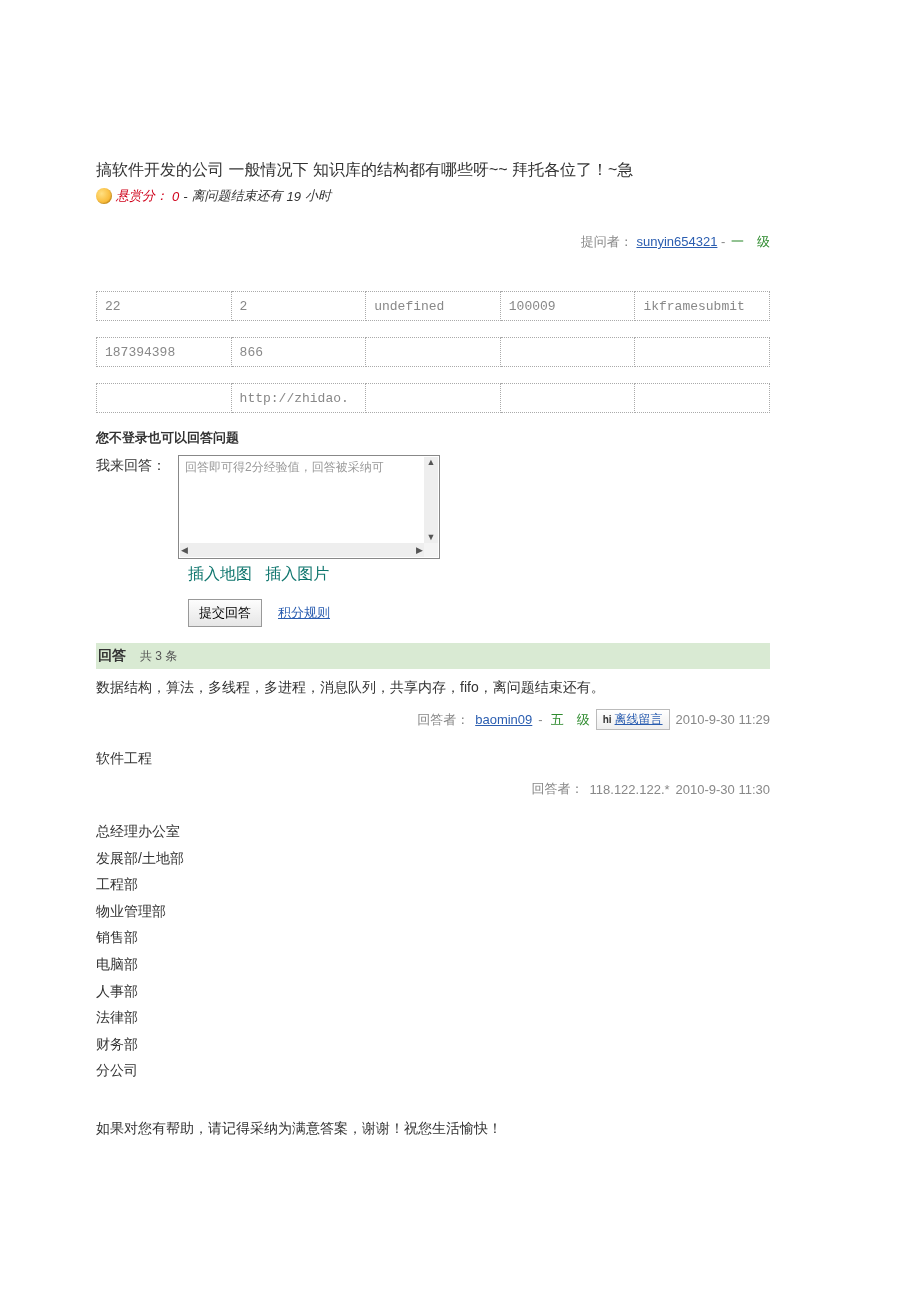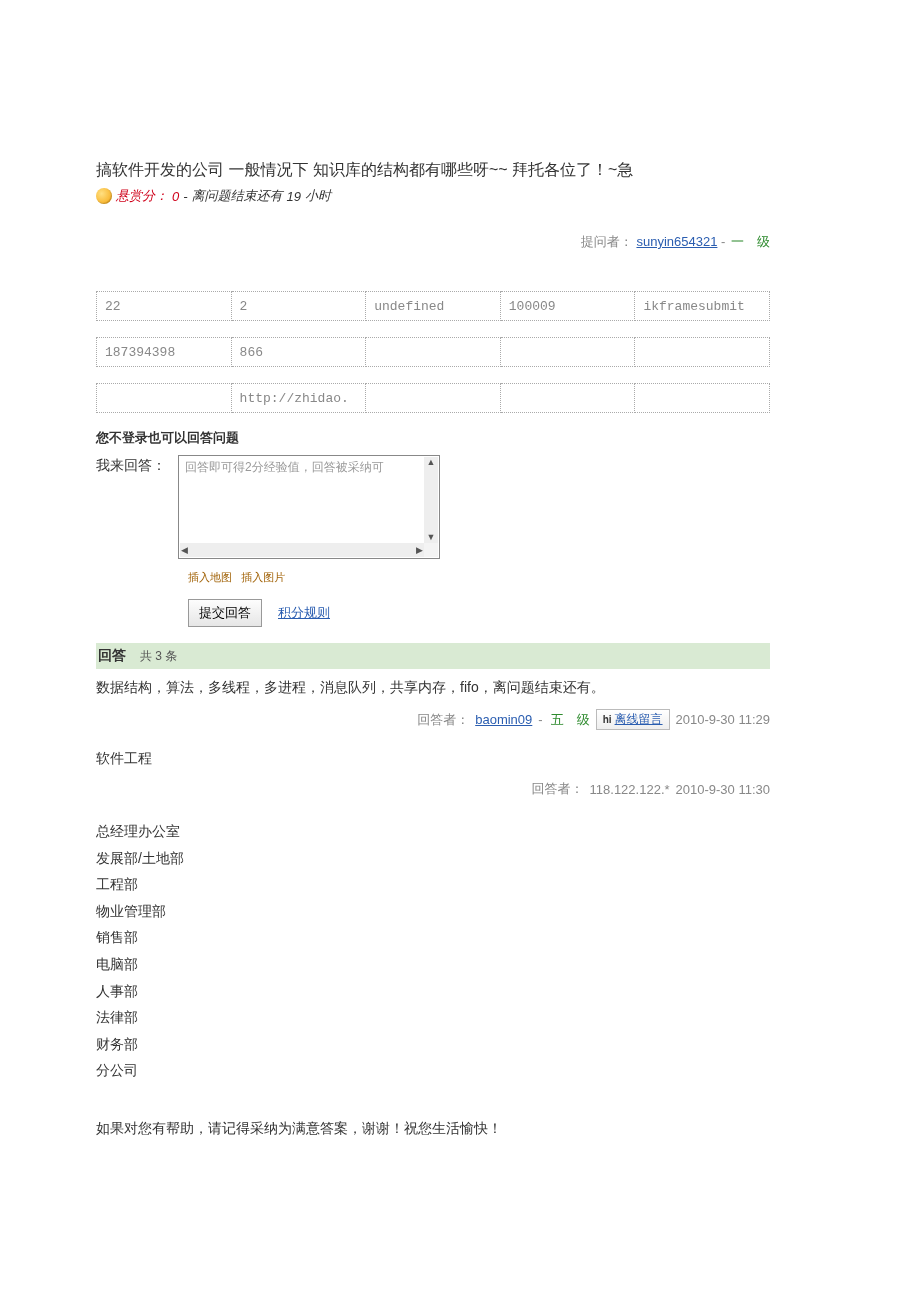--- a/index.html
+++ b/index.html
@@ -116,21 +116,21 @@
     bottom: 1px;
     height: 14px;
     background: #eee;
     display: flex;
     justify-content: space-between;
     align-items: center;
   }
   .sbtn { font-size: 9px; color: #555; line-height: 1; padding: 1px; }
   .corner { position: absolute; right: 1px; bottom: 1px; width: 14px; height: 14px; background: #f4f4f4; }
 
-  .insert-row { margin-left: 92px; margin-top: 11px; font-size: 11px; color: #a16207; }
+  .insert-row { margin-left: 92px; margin-top: 5px; font-size: 16px; color: #0f766e; }
   .submit-row { margin-left: 92px; margin-top: 14px; display: flex; align-items: center; gap: 16px; }
   .btn {
     font-size: 13px;
     padding: 4px 10px;
     background: linear-gradient(#fdfdfd, #e6e6e6);
     border: 1px solid #999;
     cursor: pointer;
   }
   .link { color: #2a5db0; text-decoration: underline; font-size: 13px; }
 

